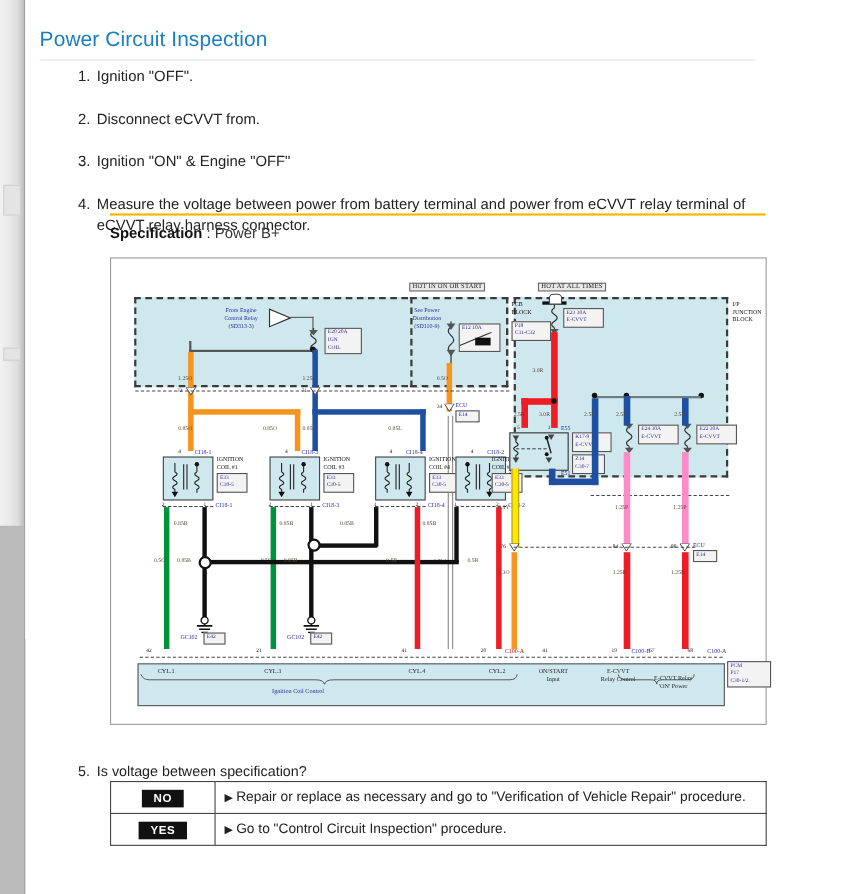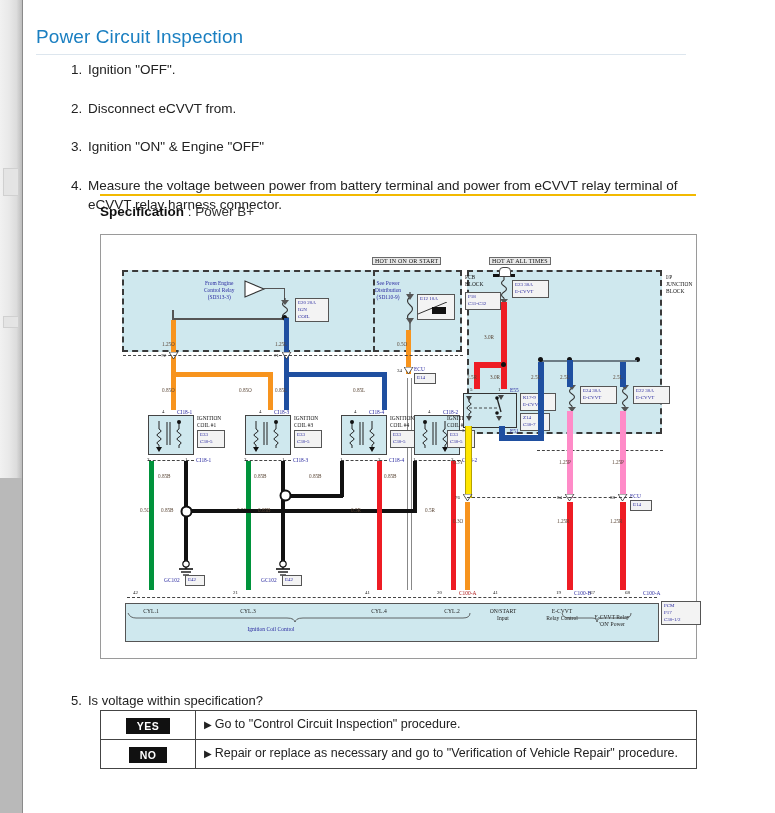--- a/index.html
+++ b/index.html
@@ -486,37 +486,37 @@
       <svg class="abs" style="left:460px;top:358px;" width="72" height="10">
         <path d="M1 1 q1 5 7 5 L31 6 q5 0 5 4 q0-4 5-4 L64 6 q6 0 6-5" stroke="#444" fill="none" stroke-width="0.8"></path>
       </svg>
       <div class="cbox" style="left:560px;top:347px;width:34px;">PCM<br>P17<br>C30-1/2</div>
 
     </div>
   </div>
 
   <div class="q5">
     <span class="num">5.</span>
-    <span>Is voltage within specification?</span>
+    <span>Is voltage between specification?</span>
   </div>
 
   <table class="yn-table">
     <tbody>
         <tr>
+      <td class="k">
+        <span class="chip">NO</span>
+      </td>
+      <td class="v">
+        <span class="tri">▶</span><span>Repair or replace as necessary and go to "Verification of Vehicle Repair" procedure.</span>
+      </td>
+    </tr>
+    <tr>
       <td class="k">
         <span class="chip">YES</span>
       </td>
       <td class="v">
         <span class="tri">▶</span><span>Go to "Control Circuit Inspection" procedure.</span>
       </td>
     </tr>
-    <tr>
-      <td class="k">
-        <span class="chip">NO</span>
-      </td>
-      <td class="v">
-        <span class="tri">▶</span><span>Repair or replace as necessary and go to "Verification of Vehicle Repair" procedure.</span>
-      </td>
-    </tr>
   </tbody>
     </table>
 
 </div>
 
 </body></html>

